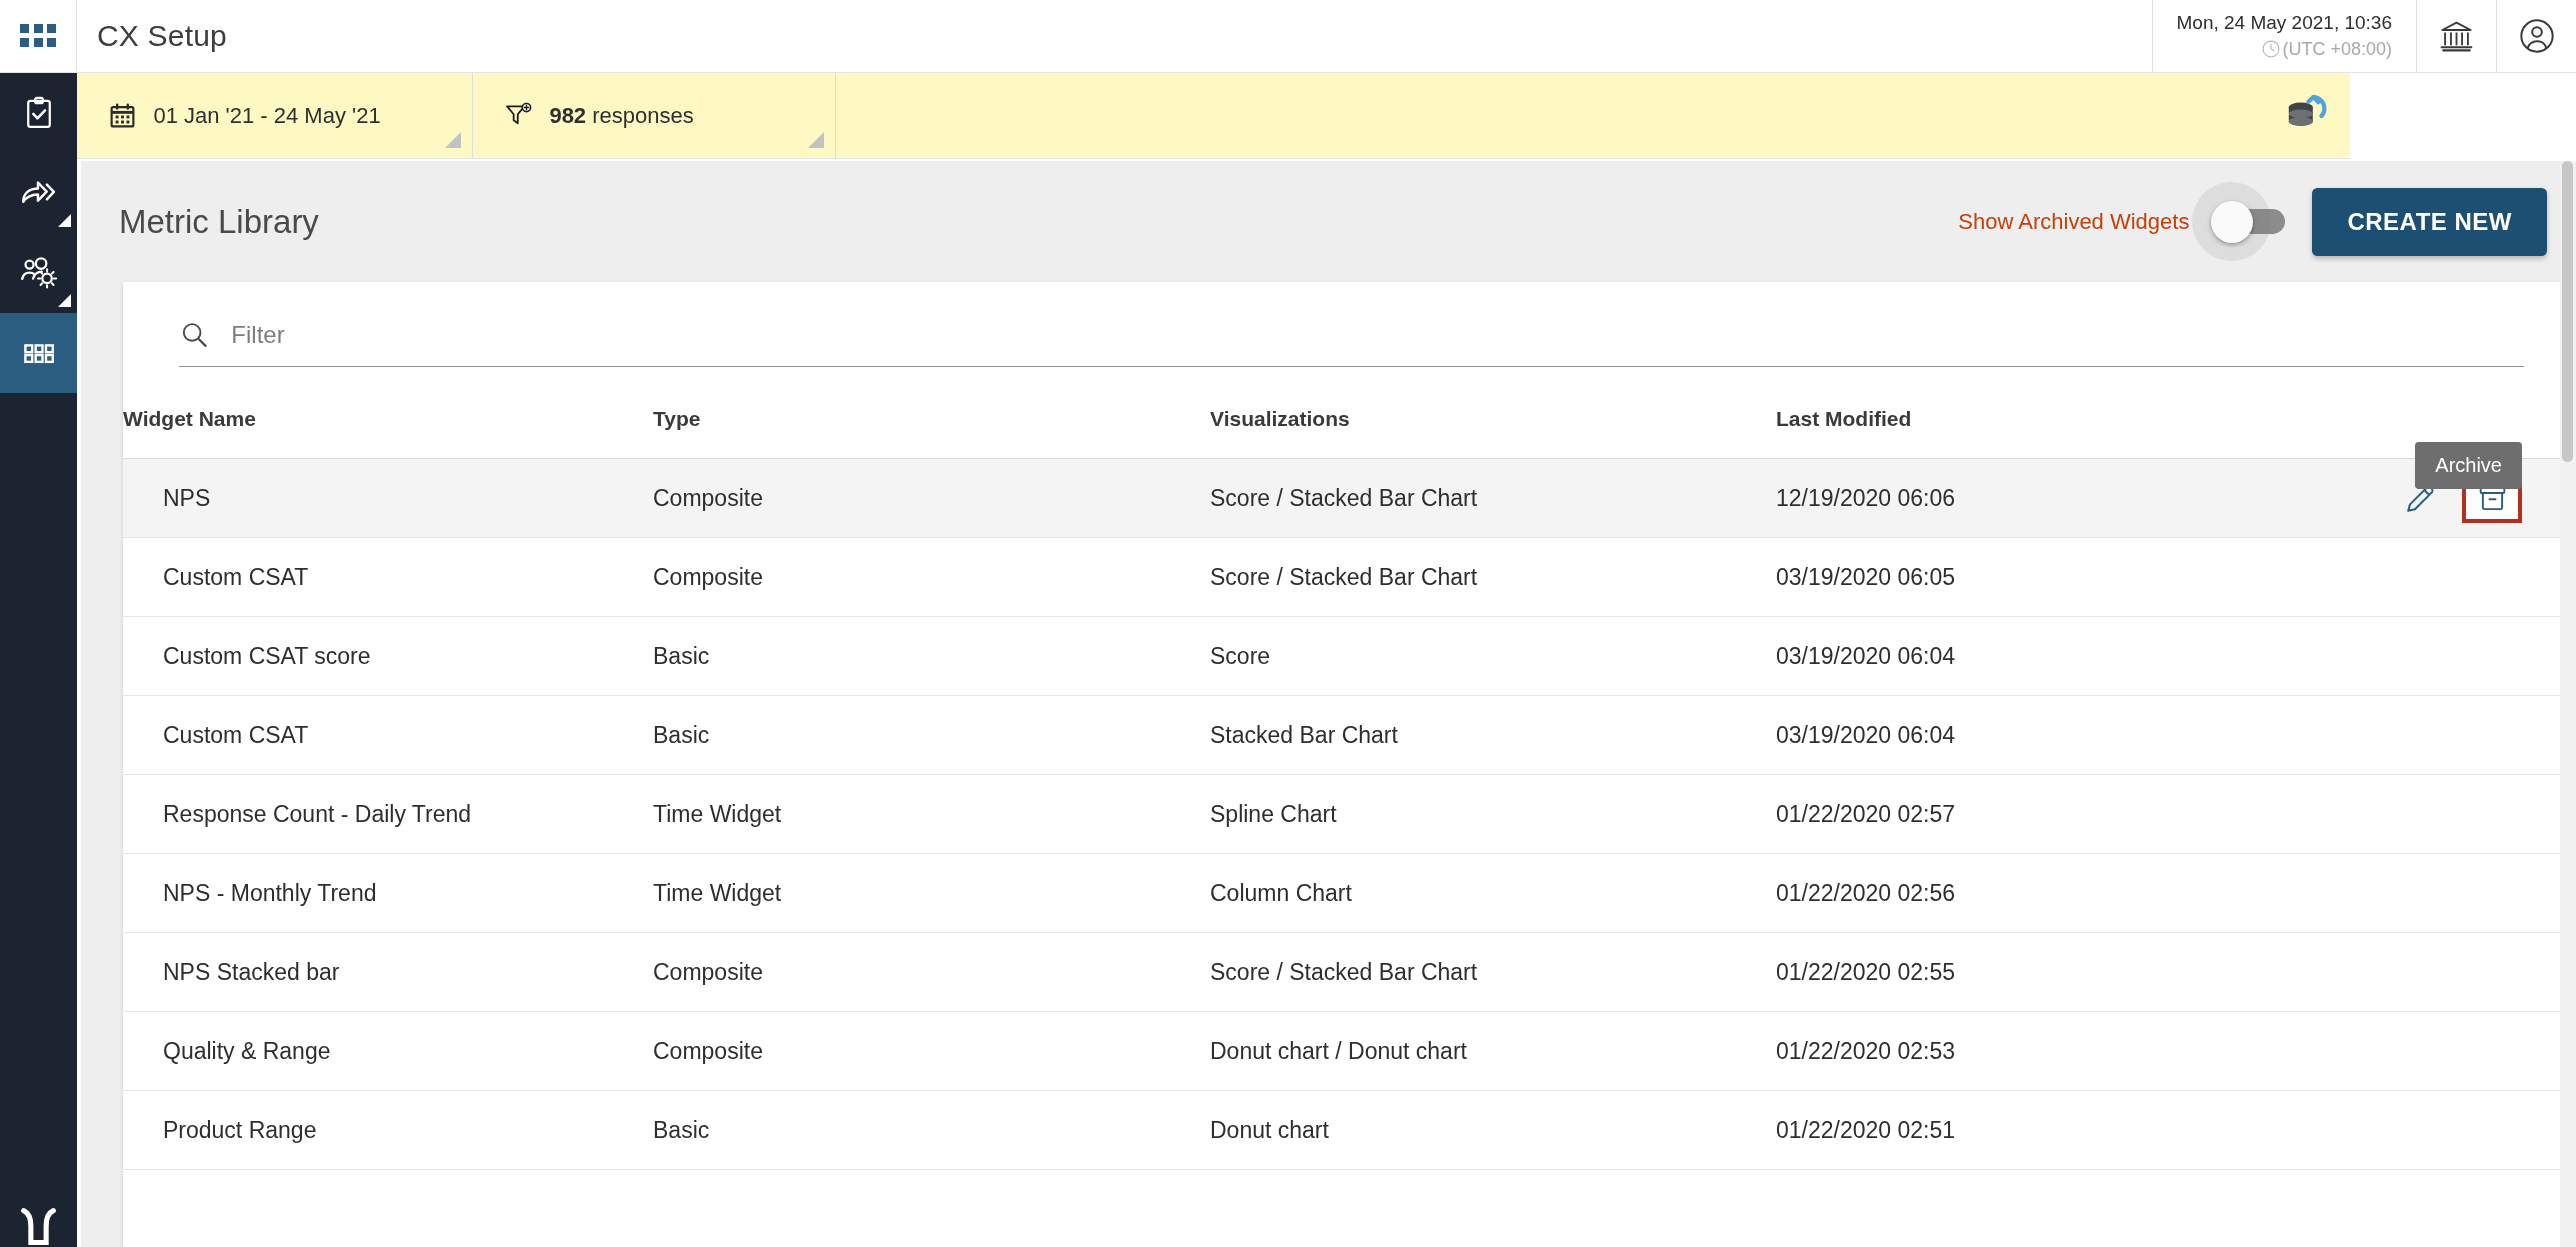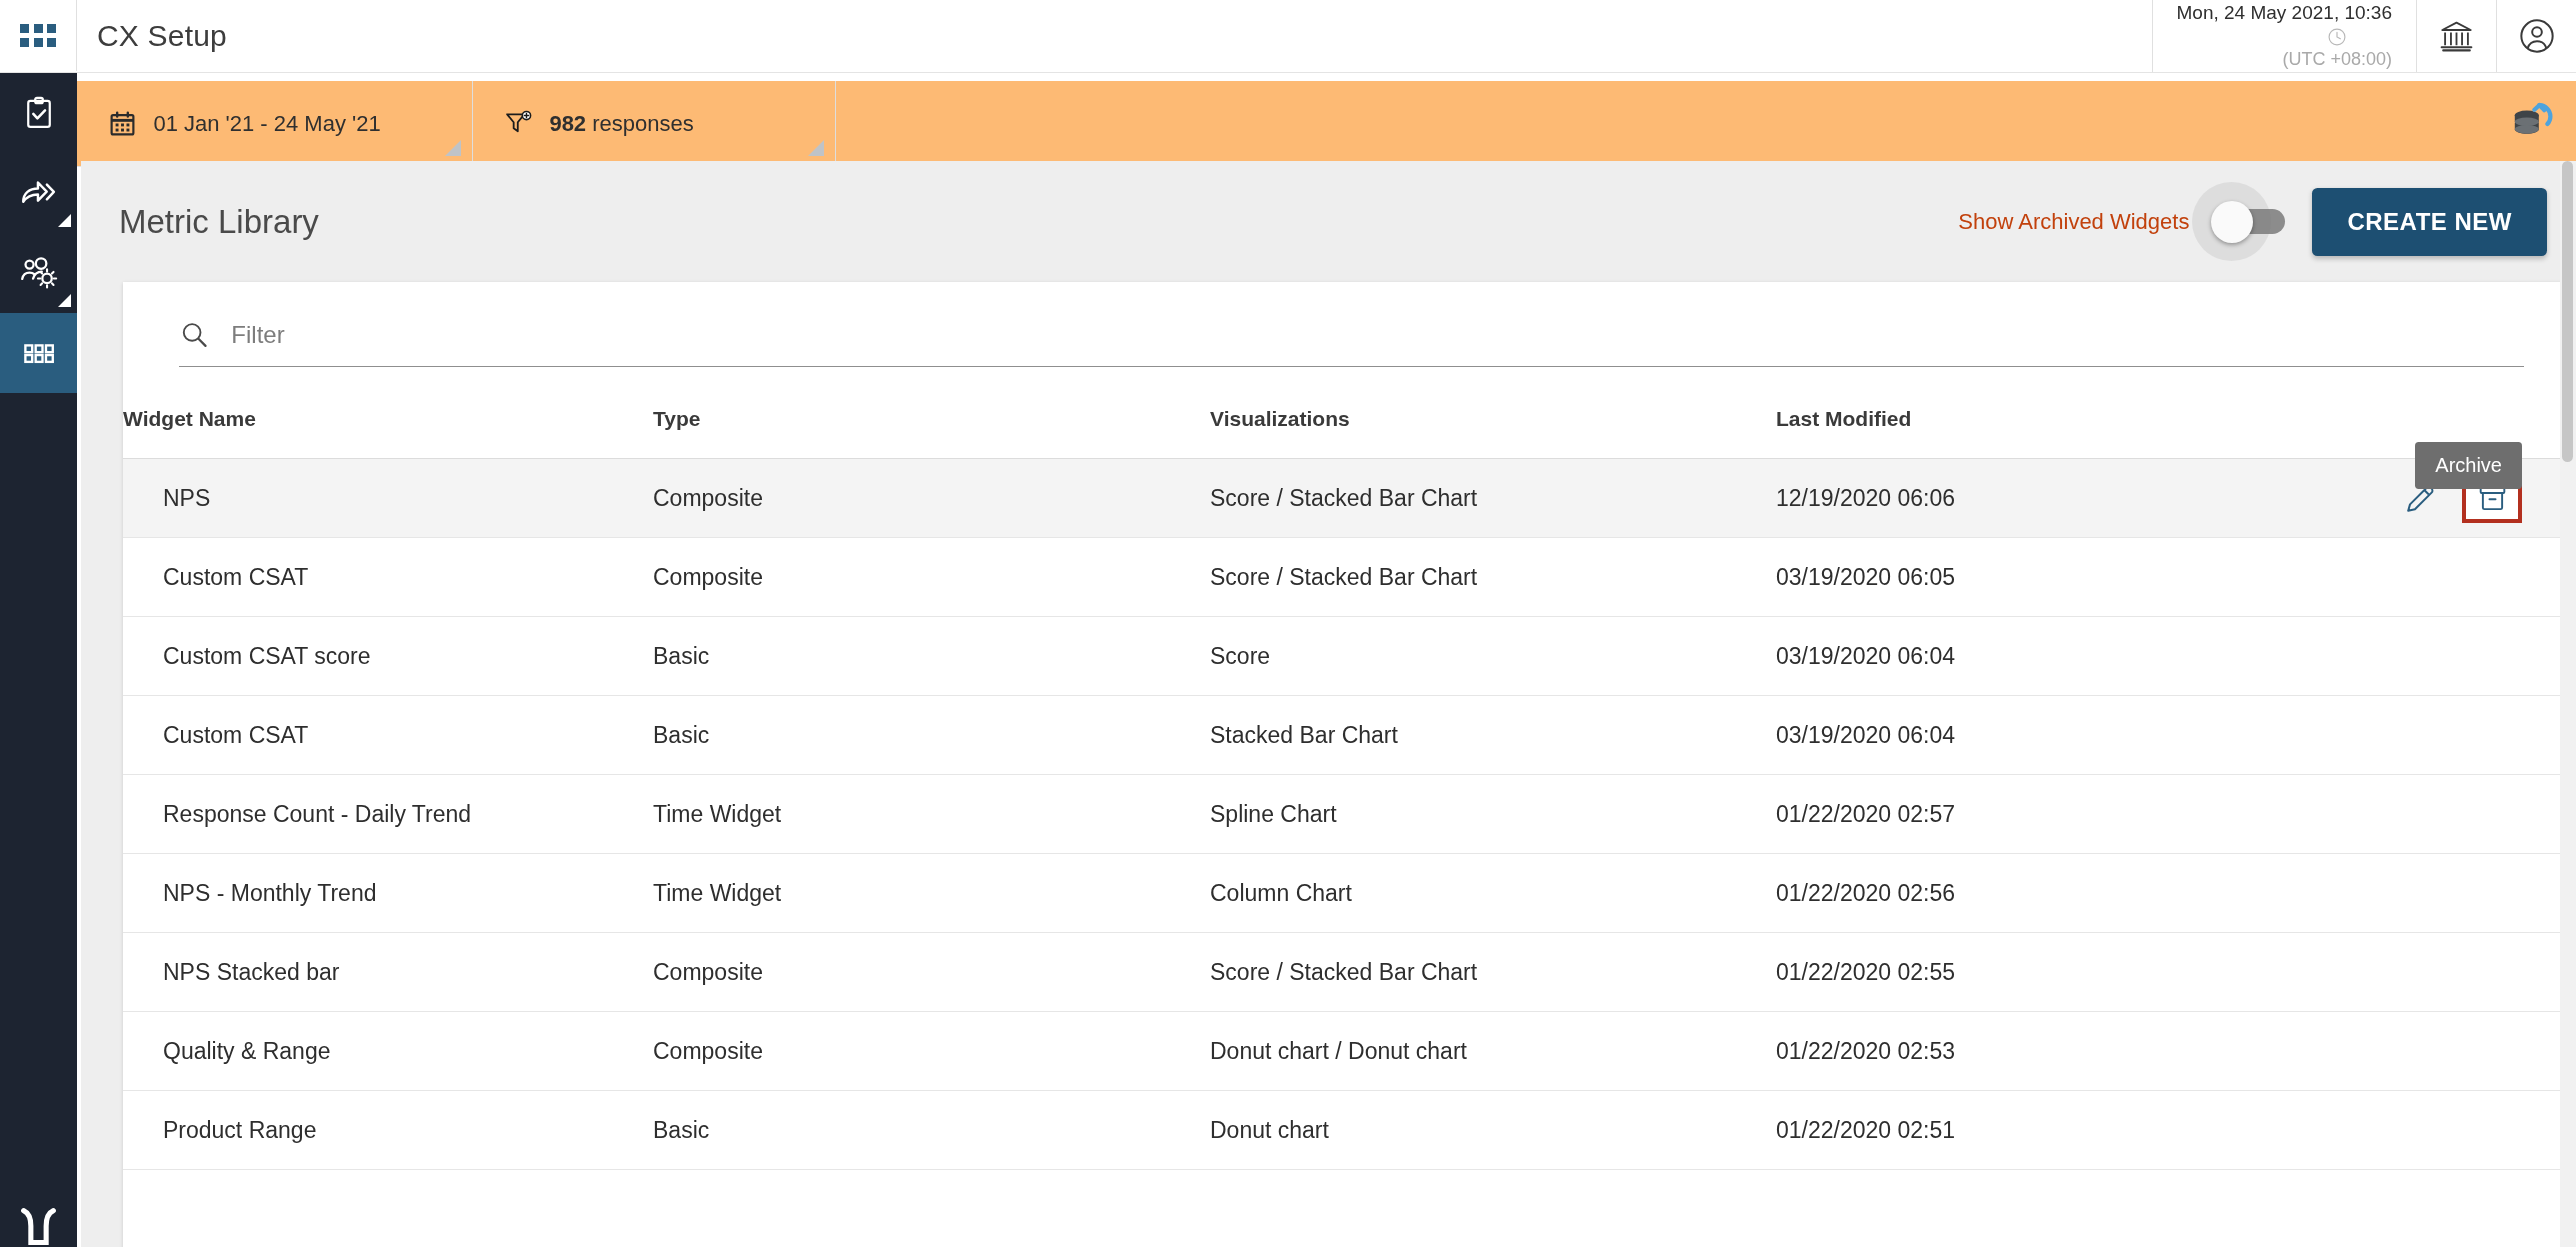--- a/index.html
+++ b/index.html
@@ -28,21 +28,21 @@
     display: flex; align-items: center; padding-left: 20px;
     font-size: 30px; font-weight: 400; color: #3d3d3d; letter-spacing: 0.2px;
     flex: 1;
   }
   .topbar-right { display: flex; align-items: stretch; }
   .tb-datetime {
     display: flex; flex-direction: column; align-items: flex-end; justify-content: center;
     padding: 0 24px; border-left: 0.9px solid #e0e0e0; min-width: 247px;
   }
   .tb-date { font-size: 19px; color: #2f2f2f; line-height: 1.25; }
-  .tb-tz { font-size: 18px; color: #a9a9a9; display: flex; align-items: center; gap: 1px; line-height: 1.3; margin-top: 2.7px; flex-direction: column; }
+  .tb-tz { font-size: 18px; color: #a9a9a9; display: flex; align-items: center; gap: 1px; line-height: 1.3; margin-top: 2.7px; }
   .tb-icon-cell {
     width: 80px; display: flex; align-items: center; justify-content: center;
     border-left: 0.9px solid #e0e0e0; cursor: pointer;
   }
 
   
   .rail {
     position: absolute; left: 0; top: 73px; width: 77px; height: 1175px;
     background: #1d2431;
   }
@@ -53,22 +53,22 @@
   .rail-item.active { background: #2a5d7f; }
   .rail-corner {
     position: absolute; right: 6.4px; bottom: 6.4px;
     width: 0; height: 0; border-style: solid;
     border-width: 0 0 13.7px 13.7px; border-color: transparent transparent #ffffff transparent;
   }
   .rail-bottom { position: absolute; left: 0; bottom: -9px; width: 77px; height: 64px; display: flex; align-items: center; justify-content: center; }
 
   
   .filterbar {
-    position: absolute; left: 77px; top: 81px; width: 2499px; height: 86px;
-    background: #fdba74; border-bottom: 1.8px solid #e4e4e4;
+    position: absolute; left: 77px; top: 73px; width: 2273px; height: 86px;
+    background: #fef9c3; border-bottom: 1.8px solid #e4e4e4;
     display: flex; align-items: stretch;
   }
   .ftab {
     position: relative; display: flex; align-items: center; gap: 16.4px;
     padding: 0 31px; border-right: 0.9px solid #dedede; cursor: pointer;
     font-size: 22px; color: #2f2f2f;
   }
   .ftab.tab-date { width: 396px; }
   .ftab.tab-resp { width: 363px; }
   .ftab .resize-grip {

